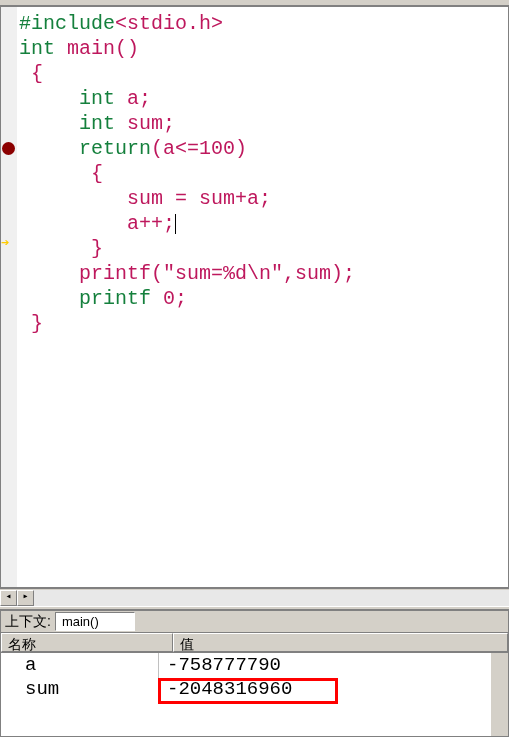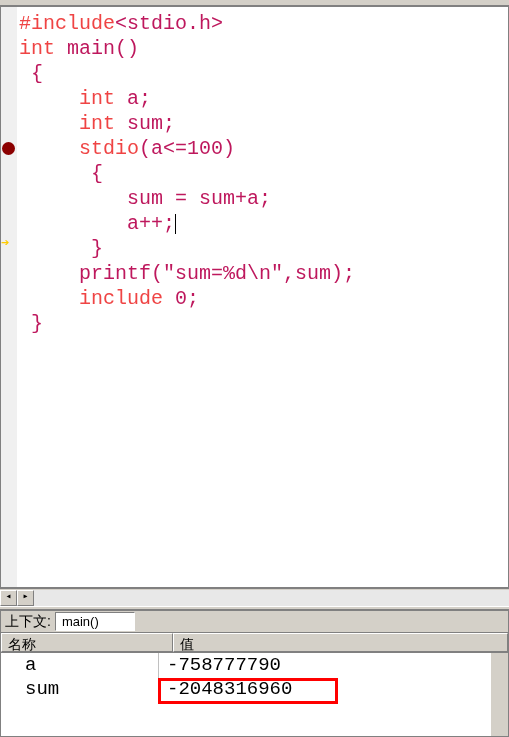--- a/index.html
+++ b/index.html
@@ -57,21 +57,21 @@
       font-weight: bold;
     }
     .code-content {
       padding-left: 18px;
       padding-top: 4px;
       font-size: 20px;
       line-height: 25px;
       white-space: pre;
       font-family: "Courier New", monospace;
     }
-    .kw-blue { color: #ef4444; }
+    .kw-blue { color: #15803d; }
     .txt-black { color: #be185d; }
     .cursor {
       display: inline-block;
       width: 1px;
       height: 20px;
       background: #000;
       vertical-align: middle;
     }
     .hscroll-area {
       height: 18px;
@@ -192,27 +192,27 @@
 <div class="code-area">
   <div class="gutter">
     <div class="breakpoint" style="top:135px;"></div>
     <div class="arrow-marker" style="top:227px;">➔</div>
   </div>
   <div class="code-content"><span class="kw-blue">#include</span><span class="txt-black">&lt;stdio.h&gt;</span>
 <span class="kw-blue">int</span><span class="txt-black"> main()</span>
 <span class="txt-black"> {</span>
      <span class="kw-blue">int</span><span class="txt-black"> a;</span>
      <span class="kw-blue">int</span><span class="txt-black"> sum;</span>
-     <span class="kw-blue">stdio</span><span class="txt-black">(a&lt;=100)</span>
+     <span class="kw-blue">return</span><span class="txt-black">(a&lt;=100)</span>
 <span class="txt-black">      {</span>
 <span class="txt-black">         sum = sum+a;</span>
 <span class="txt-black">         a++;</span><span class="cursor"></span>
 <span class="txt-black">      }</span>
 <span class="txt-black">     printf("sum=%d\n",sum);</span>
-     <span class="kw-blue">include</span><span class="txt-black"> 0;</span>
+     <span class="kw-blue">printf</span><span class="txt-black"> 0;</span>
 <span class="txt-black"> }</span></div>
 </div>
 
 <div class="hscroll-area">
   <div class="scroll-btn">◂</div>
   <div class="scroll-btn">▸</div>
   <div class="scroll-track"></div>
 </div>
 
 <div class="divider"></div>

